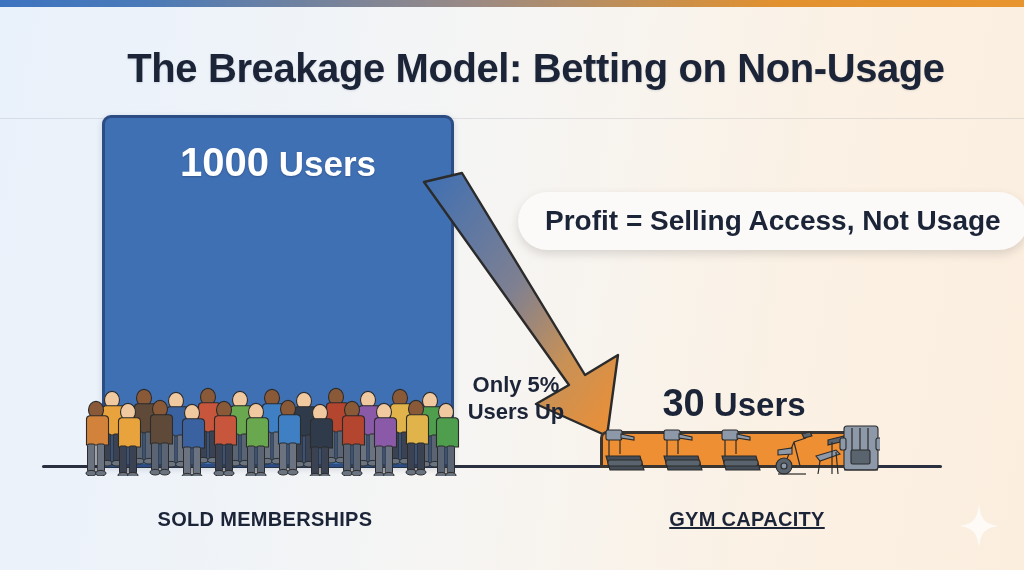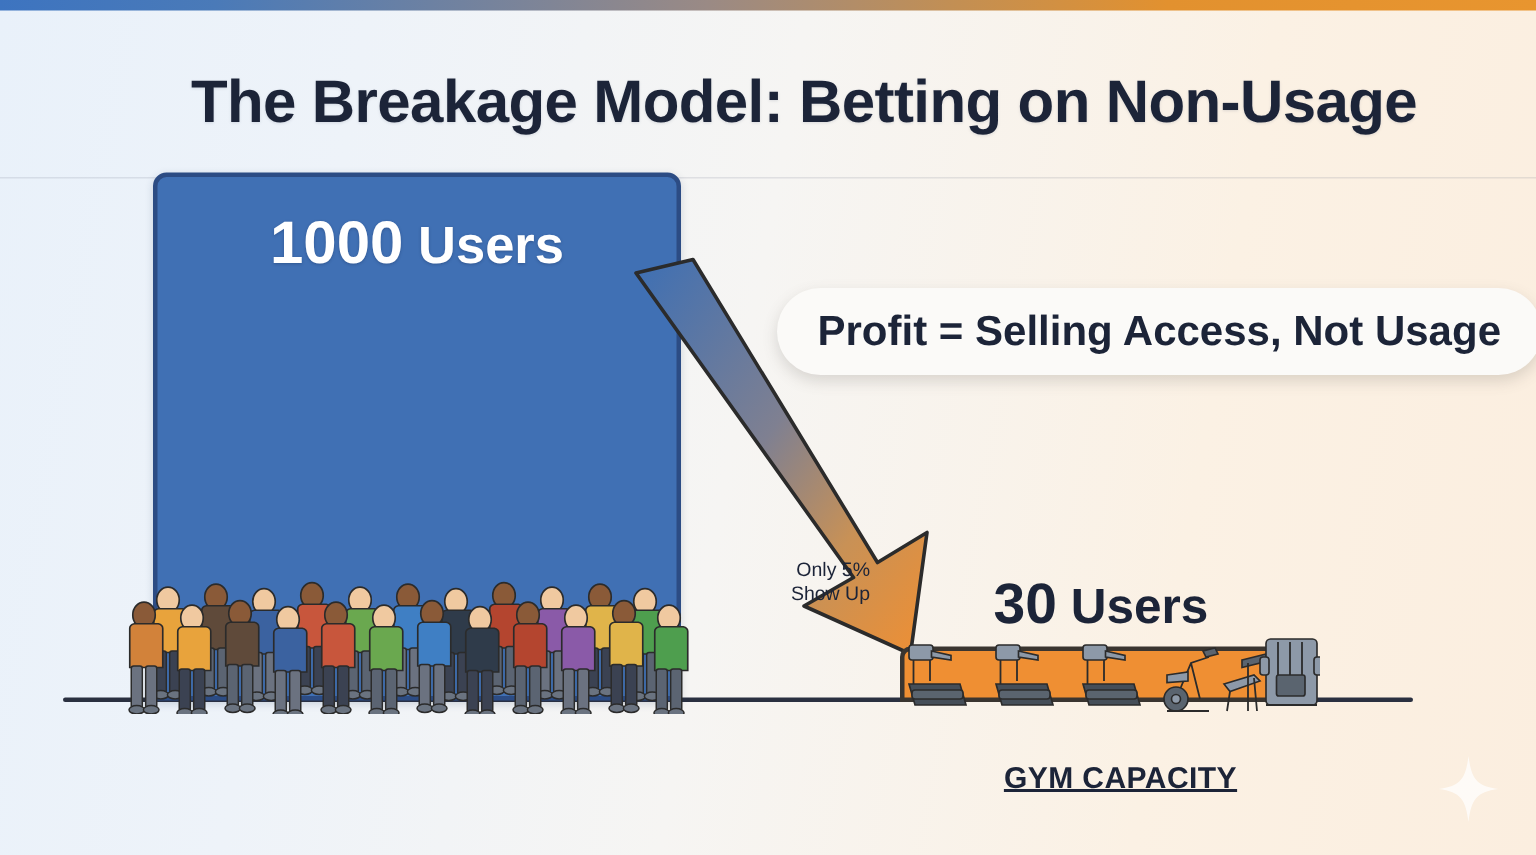--- a/index.html
+++ b/index.html
@@ -71,21 +71,21 @@
     position:absolute;left:518px;top:192px;
     padding:13px 27px;
     background:#fbfaf8;border-radius:32px;
     box-shadow:0 4px 10px rgba(90,85,80,.20);
     font-size:28px;font-weight:bold;color:#1c2438;
     white-space:nowrap;
   }
   
   .note{
     position:absolute;left:452px;top:372px;width:128px;
-    text-align:right;font-size:13px;font-weight:normal;
+    text-align:center;font-size:22px;font-weight:bold;
     color:#1c2438;line-height:1.22;
   }
   
   .cap{
     position:absolute;top:508px;
     font-size:20px;font-weight:bold;color:#1c2438;
     letter-spacing:.3px;white-space:nowrap;text-align:center;
   }
   .cap-left{left:80px;width:370px;}
   .cap-right{left:592px;width:310px;text-decoration:underline;}
@@ -423,21 +423,21 @@
         <stop offset="100%" stop-color="#ef8f33"></stop>
       </linearGradient>
     </defs>
     <path d="M424,182 L462,173 L585,375 L618,355 L607,436 L536,404 L569,385 Z" fill="url(#arrGrad)" stroke="#2b2b2b" stroke-width="2.4" stroke-linejoin="round"></path>
   </svg>
 
   <div class="pill">Profit = Selling Access, Not Usage</div>
 
   <div class="note">
     <div>Only 5%</div>
-    <div>Show Up</div>
+    <div>Users Up</div>
   </div>
 
   <div class="orange-label">
     <span class="num">30</span>
     <span>Users</span>
   </div>
   <div class="orange-bar"></div>
 
   <svg class="gymgear" viewBox="0 0 280 55">
     <style>
@@ -485,19 +485,20 @@
     <g transform="translate(242,2)">
       <rect class="mt" x="2" y="4" width="34" height="44" rx="3" fill="none" stroke="#2b2b2b" stroke-width="1.4"></rect>
       <path class="ln" d="M10,6 L10,30 M18,6 L18,30 M26,6 L26,30"></path>
       <rect class="dk" x="9" y="28" width="19" height="14" rx="1.5"></rect>
       <rect class="mt" x="-2" y="16" width="6" height="12" rx="2"></rect>
       <rect class="mt" x="34" y="16" width="6" height="12" rx="2"></rect>
       <path class="ln" d="M2,48 L36,48"></path>
     </g>
   </svg>
 
+  <div class="cap cap-left">SOLD MEMBERSHIPS</div>
   <div class="cap cap-right">GYM CAPACITY</div>
 
   <svg class="sparkle" viewBox="0 0 42 46">
     <path d="M21,1 C23,16 26,21 41,23 C26,25 23,30 21,45 C19,30 16,25 1,23 C16,21 19,16 21,1 Z" fill="#ffffff" opacity="0.72"></path>
   </svg>
 
 </div>
 
 </body></html>

